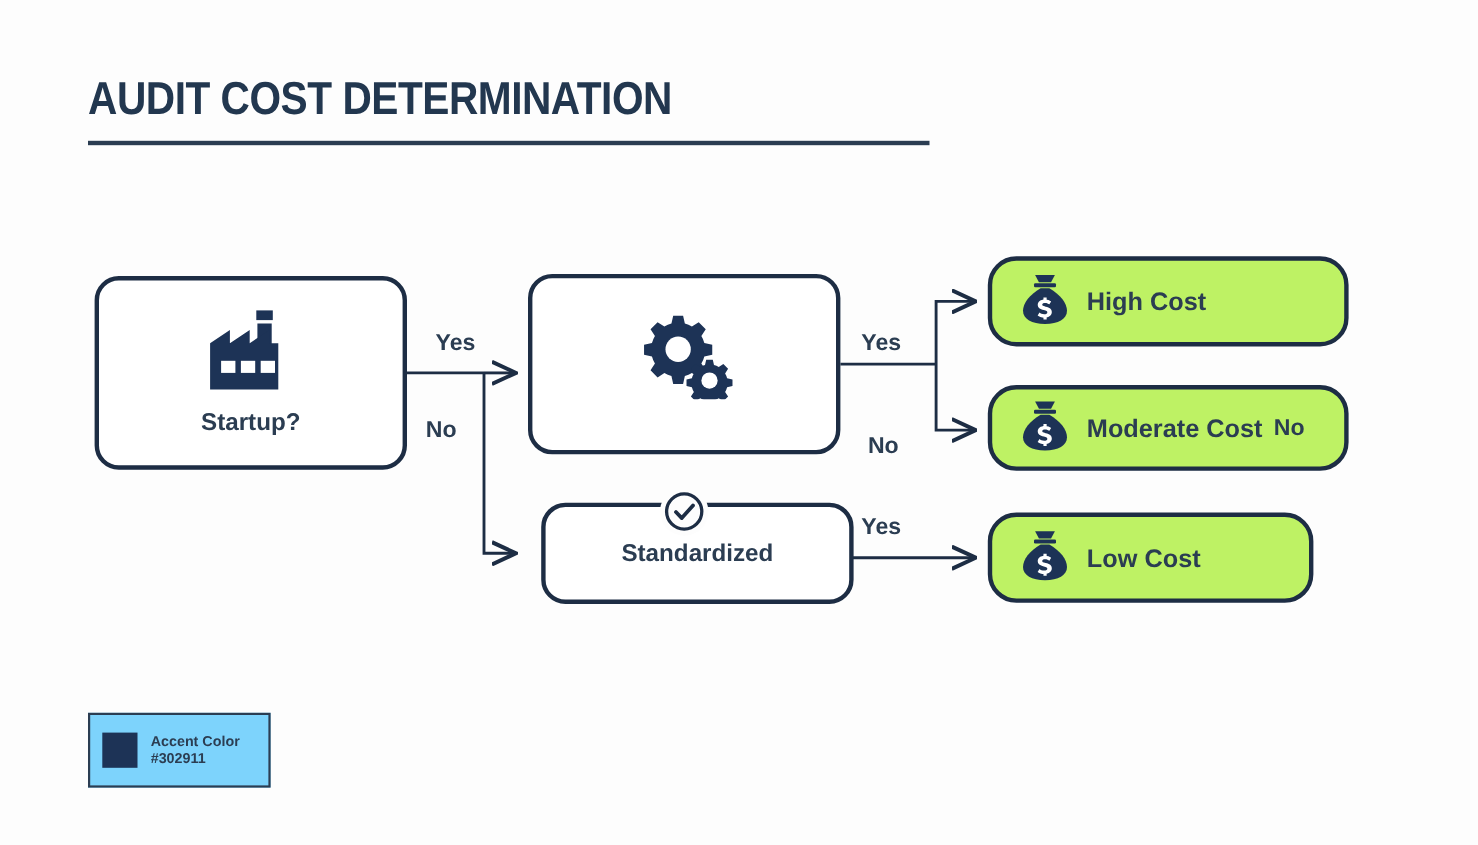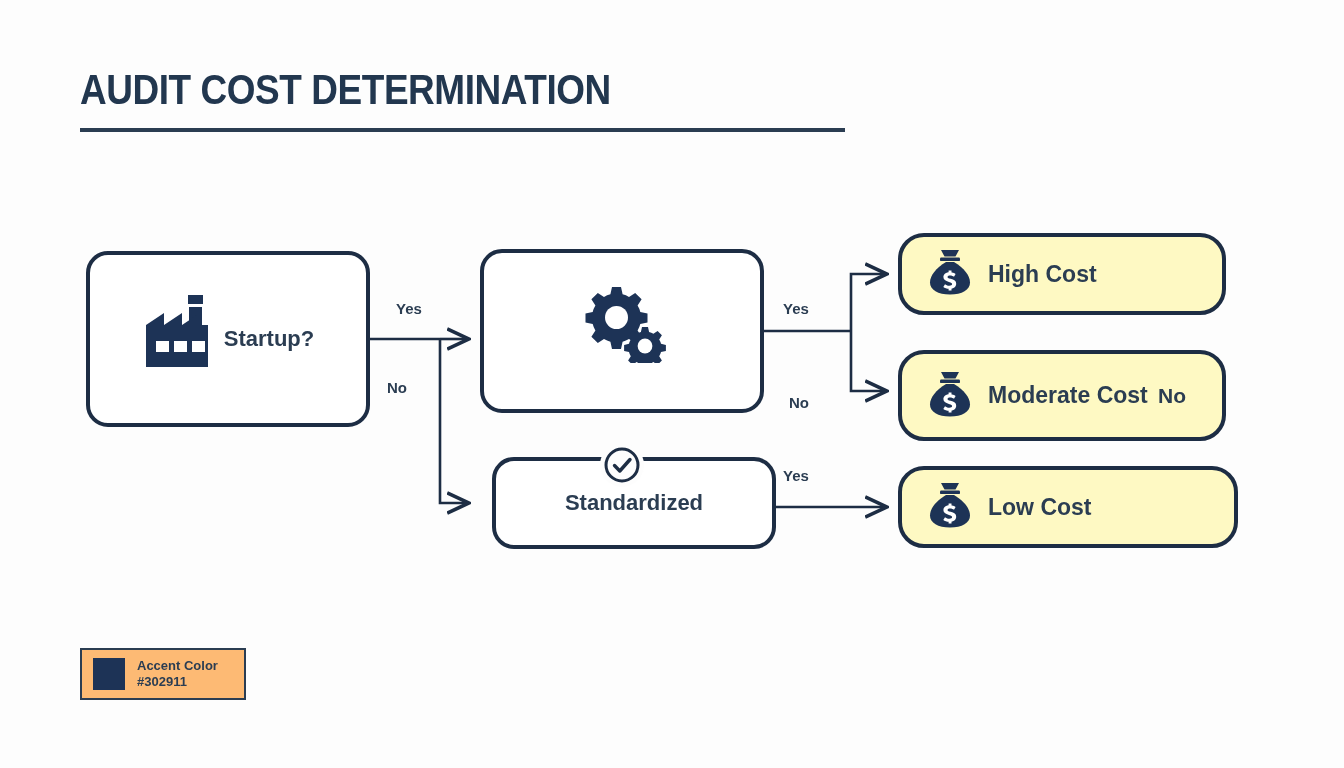--- a/index.html
+++ b/index.html
@@ -47,21 +47,21 @@
   
   .node {
     position: absolute;
     box-sizing: border-box;
     border: 4px solid #1d2d44;
     border-radius: 22px;
     background: #ffffff;
     display: flex;
     align-items: center;
     justify-content: center;
-    flex-direction: row;
+    flex-direction: column;
   }
   .node-label {
     color: #2b3d52;
     font-weight: bold;
     font-size: 22px;
     white-space: nowrap;
   }
   .node-icon {
     display: block;
     margin-bottom: 10px;
@@ -89,21 +89,21 @@
     height: 92px;
     margin-left: 12px;
   }
 
   
   .pill {
     position: absolute;
     box-sizing: border-box;
     border: 4px solid #1d2d44;
     border-radius: 26px;
-    background: #fef9c3;
+    background: #bef264;
     display: flex;
     align-items: center;
     padding-left: 26px;
     gap: 16px;
   }
   .pill-label {
     color: #2b3d52;
     font-weight: bold;
     font-size: 23px;
     white-space: nowrap;
@@ -111,26 +111,26 @@
   #pill-high {
     left: 898px;
     top: 233px;
     width: 328px;
     height: 82px;
   }
   #pill-moderate {
     left: 898px;
     top: 350px;
     width: 328px;
-    height: 91px;
+    height: 78px;
   }
   #pill-low {
     left: 898px;
     top: 466px;
-    width: 340px;
+    width: 296px;
     height: 82px;
   }
 
   
   .pill-extra {
     position: absolute;
     right: 36px;
     top: 50%;
     transform: translateY(-50%);
     color: #2b3d52;
@@ -150,39 +150,39 @@
     display: flex;
     align-items: center;
     justify-content: center;
   }
 
   
   .edge-label {
     position: absolute;
     color: #2b3d52;
     font-weight: bold;
-    font-size: 15px;
+    font-size: 21px;
     white-space: nowrap;
   }
   #lbl-yes-1 { left: 396px; top: 300px; }
   #lbl-no-1  { left: 387px; top: 379px; }
   #lbl-yes-2 { left: 783px; top: 300px; }
   #lbl-no-2  { left: 789px; top: 394px; }
   #lbl-yes-3 { left: 783px; top: 467px; }
 
   
   #legend {
     position: absolute;
     left: 80px;
     top: 648px;
     width: 166px;
-    height: 52px;
+    height: 68px;
     box-sizing: border-box;
     border: 2px solid #2b3d52;
-    background: #fdba74;
+    background: #7dd3fc;
     display: flex;
     align-items: center;
     padding-left: 11px;
     gap: 12px;
   }
   #legend-swatch {
     width: 32px;
     height: 32px;
     background: #1d3356;
   }

